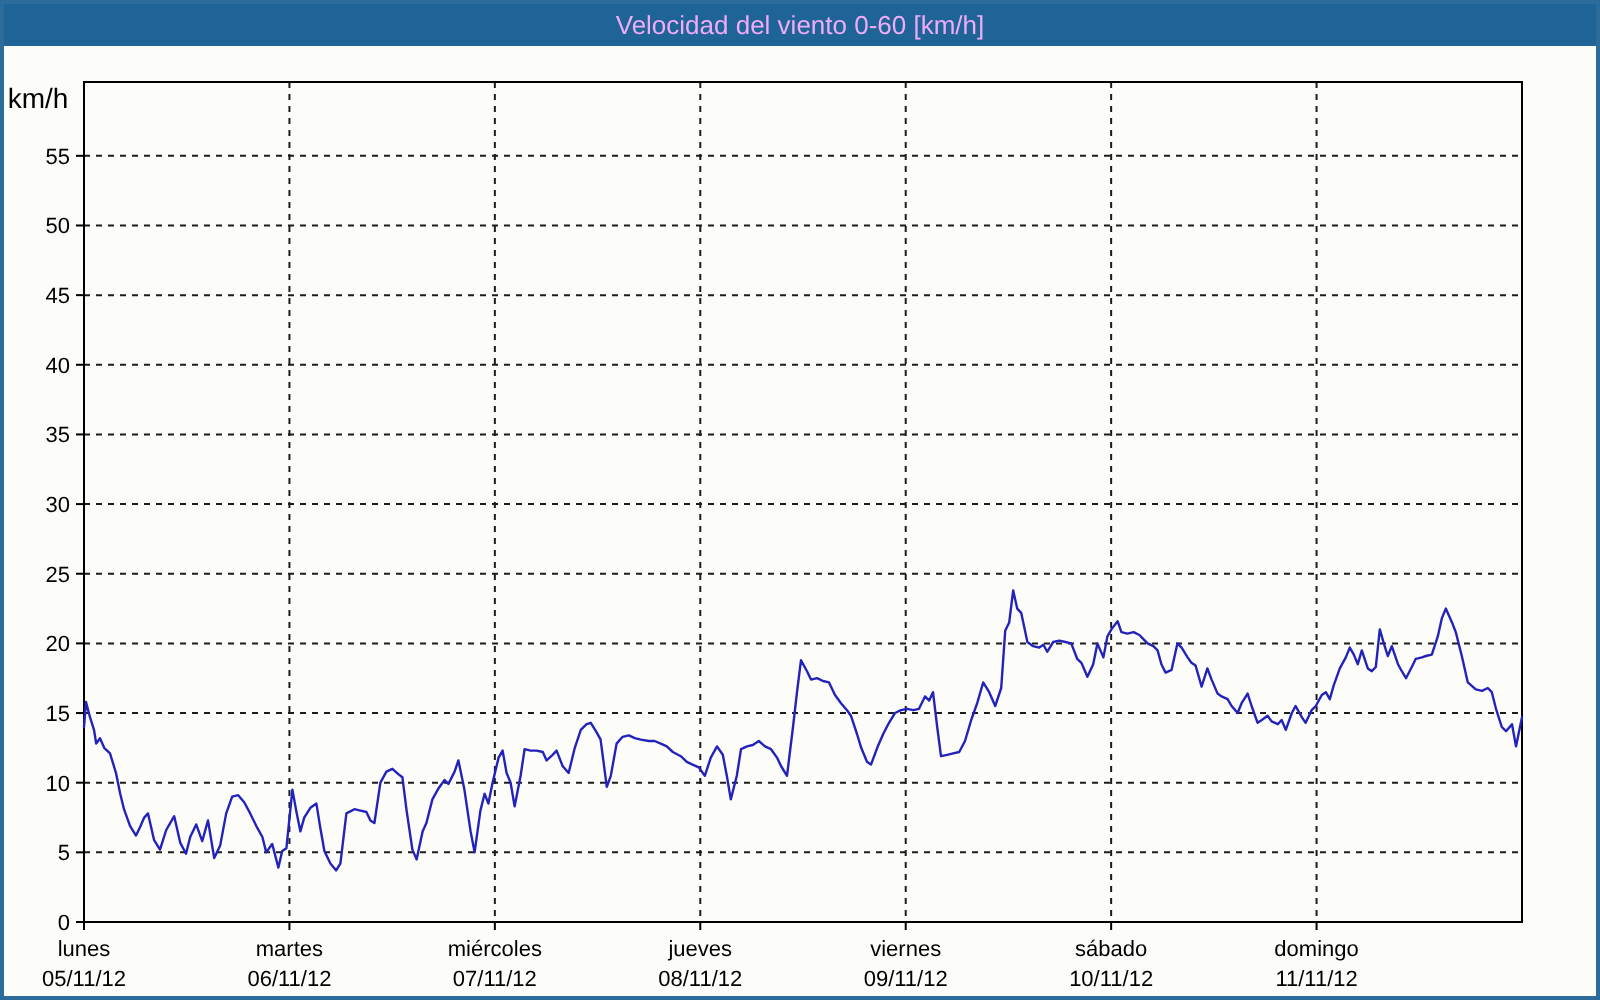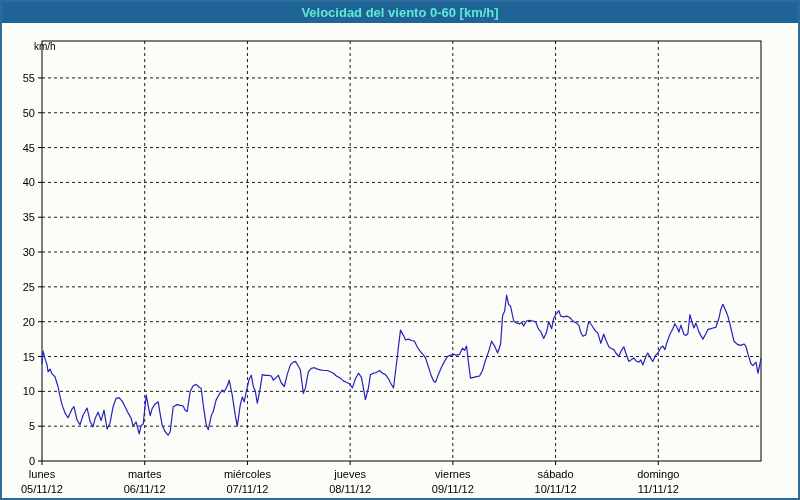--- a/index.html
+++ b/index.html
@@ -8,33 +8,32 @@
     width:800px;height:500px;
     box-sizing:border-box;
     border:2px solid #2c6c9a;
     background:#fcfdf8;
     font-family:"Liberation Sans", sans-serif;
     overflow:hidden;
   }
   .titlebar{
     position:absolute;top:0;left:0;right:0;height:21px;
     background:#1e6496;
-    color:#5eead4;
+    color:#f0abfc;
     text-align:center;
-    font-weight:bold;
+    font-weight:normal;
     font-size:13px;
     line-height:21px;
   }
   .unit-label{
     position:absolute;
     left:0;top:39px;width:34px;
-    text-align:left;
-    font-size:10px;
+    text-align:center;
+    font-size:14px;
     color:#000;
-    padding-left:32px;
   }
   svg{position:absolute;top:0;left:0;}
   svg text{font-family:"Liberation Sans", sans-serif;font-size:11px;fill:#000;}
 </style>
 </head>
 <body>
 
 <div class="frame">
   <svg id="plot" width="796" height="496" viewBox="0 0 796 496">
       <g>

